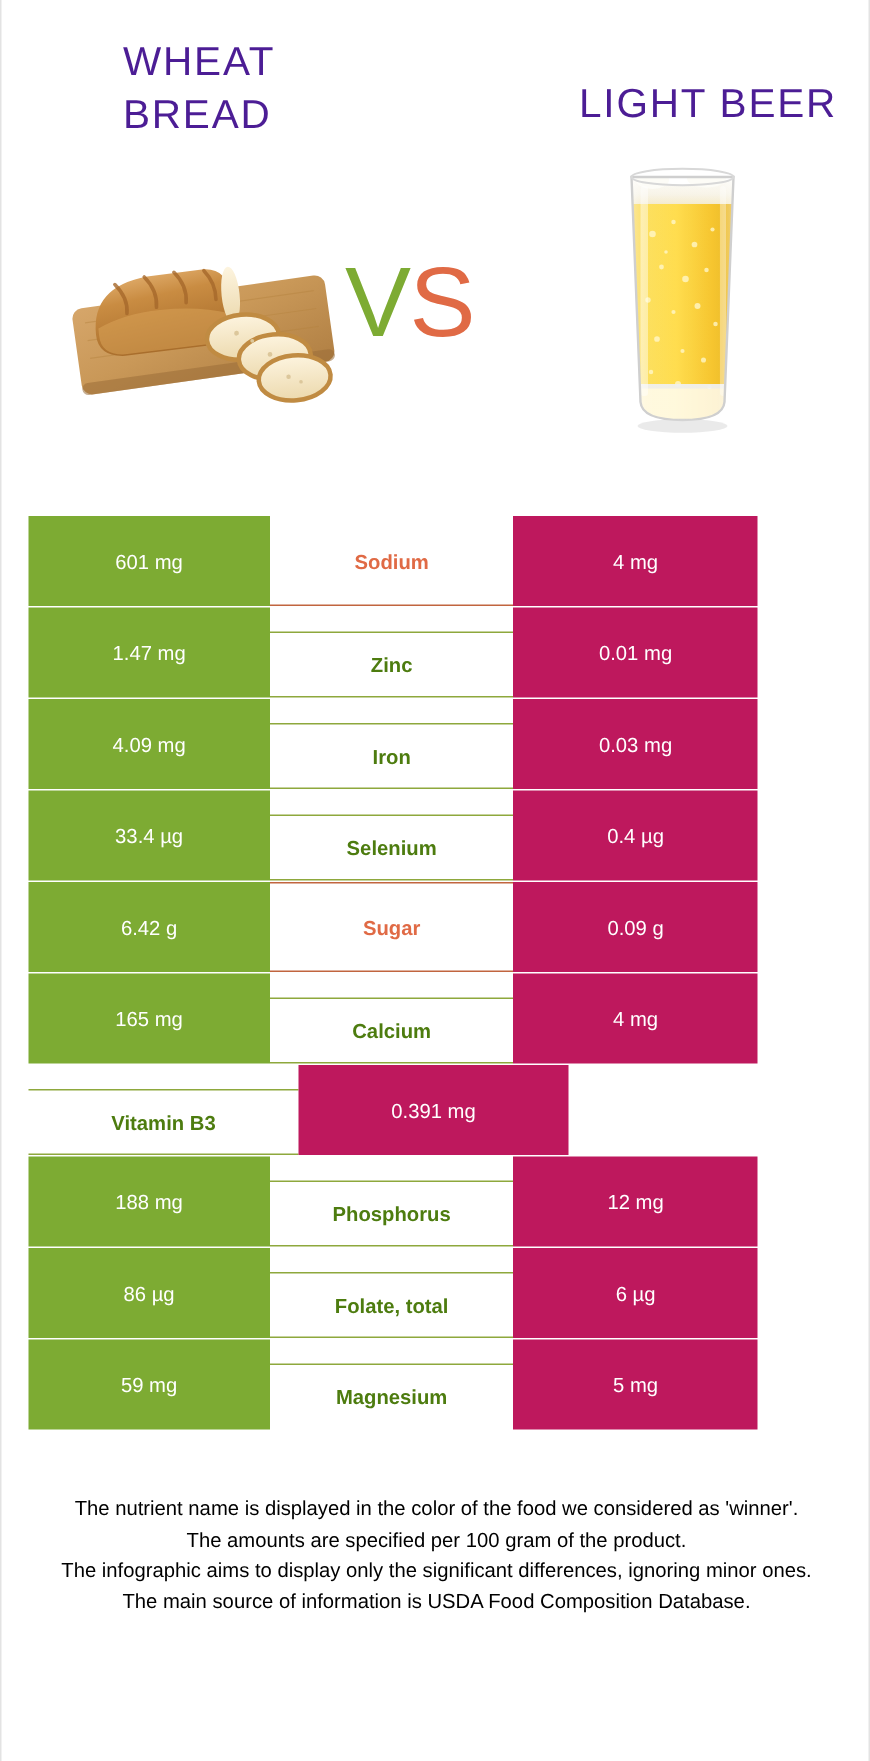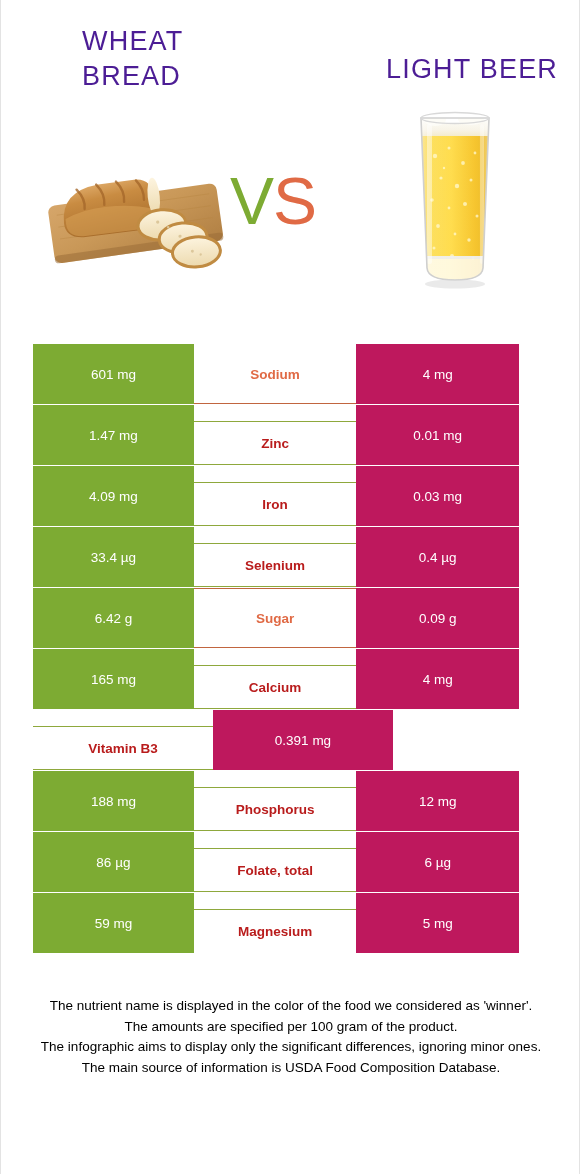--- a/index.html
+++ b/index.html
@@ -44,21 +44,21 @@
     font-weight:400;
     letter-spacing:-1px;
     line-height:1;
   }
   .vs .v { color:#7DAB33; }
   .vs .s { color:#E06A45; }
 
   
   .table {
     position:absolute;
-    left:32px; top:344px;
+    left:18px; top:344px;
     width:486px;
     text-align:center;
   }
   .row {
     display:flex;
     height:60px;
     margin-bottom:1px;
   }
   .cell {
     display:flex;
@@ -79,21 +79,21 @@
     font-size:13.5px;
     border-top:1px solid transparent;
     border-bottom:1px solid transparent;
   }
   .cell-right {
     width:180px;
     background:#be185d;
     color:#ffffff;
   }
   .row:first-child .cell-mid { border-top-color:transparent; }
-  .mid-green  { color:#b91c1c; border-top-color:#8EA83C; border-bottom-color:#8EA83C;margin-top:16px; }
+  .mid-green  { color:#4d7c0f; border-top-color:#8EA83C; border-bottom-color:#8EA83C;margin-top:16px; }
   .mid-orange { color:#E06A45; border-top-color:#C1653F; border-bottom-color:#C1653F; }
   .row:first-child .cell-mid { border-top-color:transparent !important; }
   .row:last-child  .cell-mid { border-bottom-color:transparent !important; }
 
   
   .footer {
     position:absolute;
     left:0; top:996px;
     width:580px;
     padding:0 22px;

